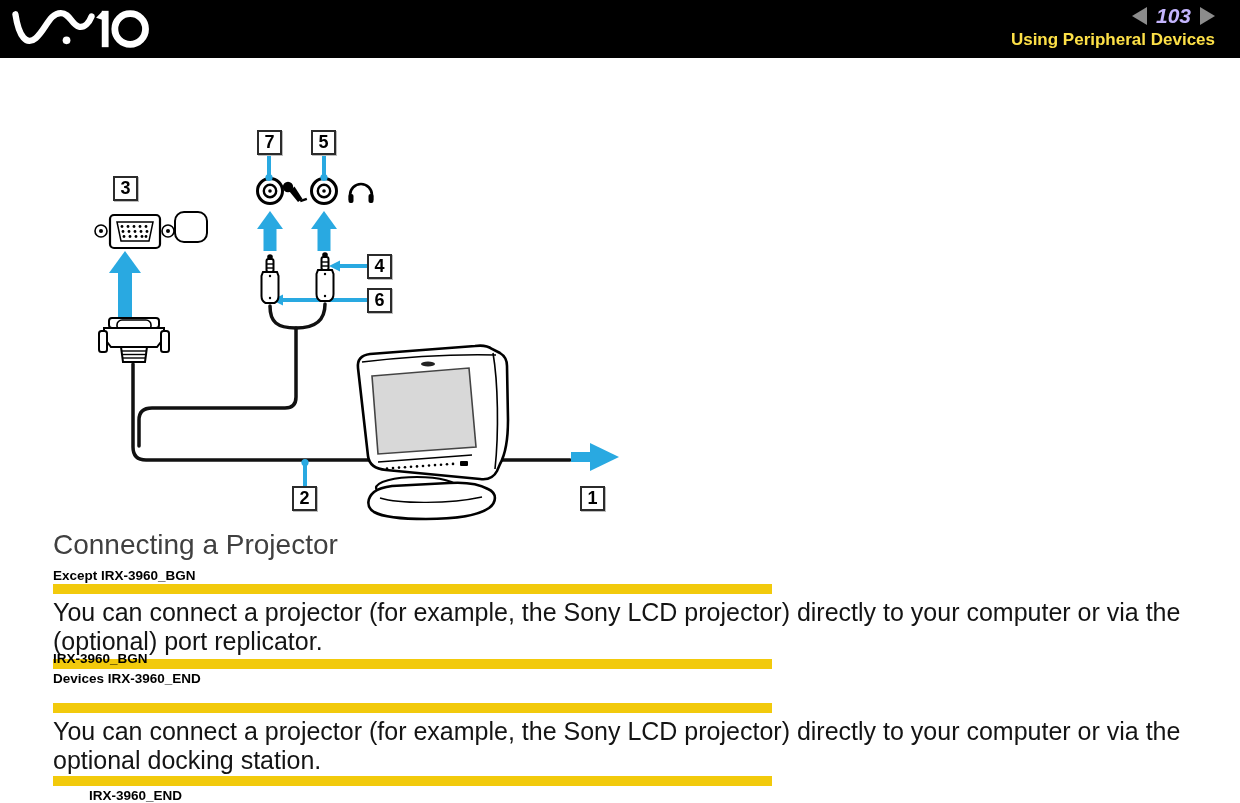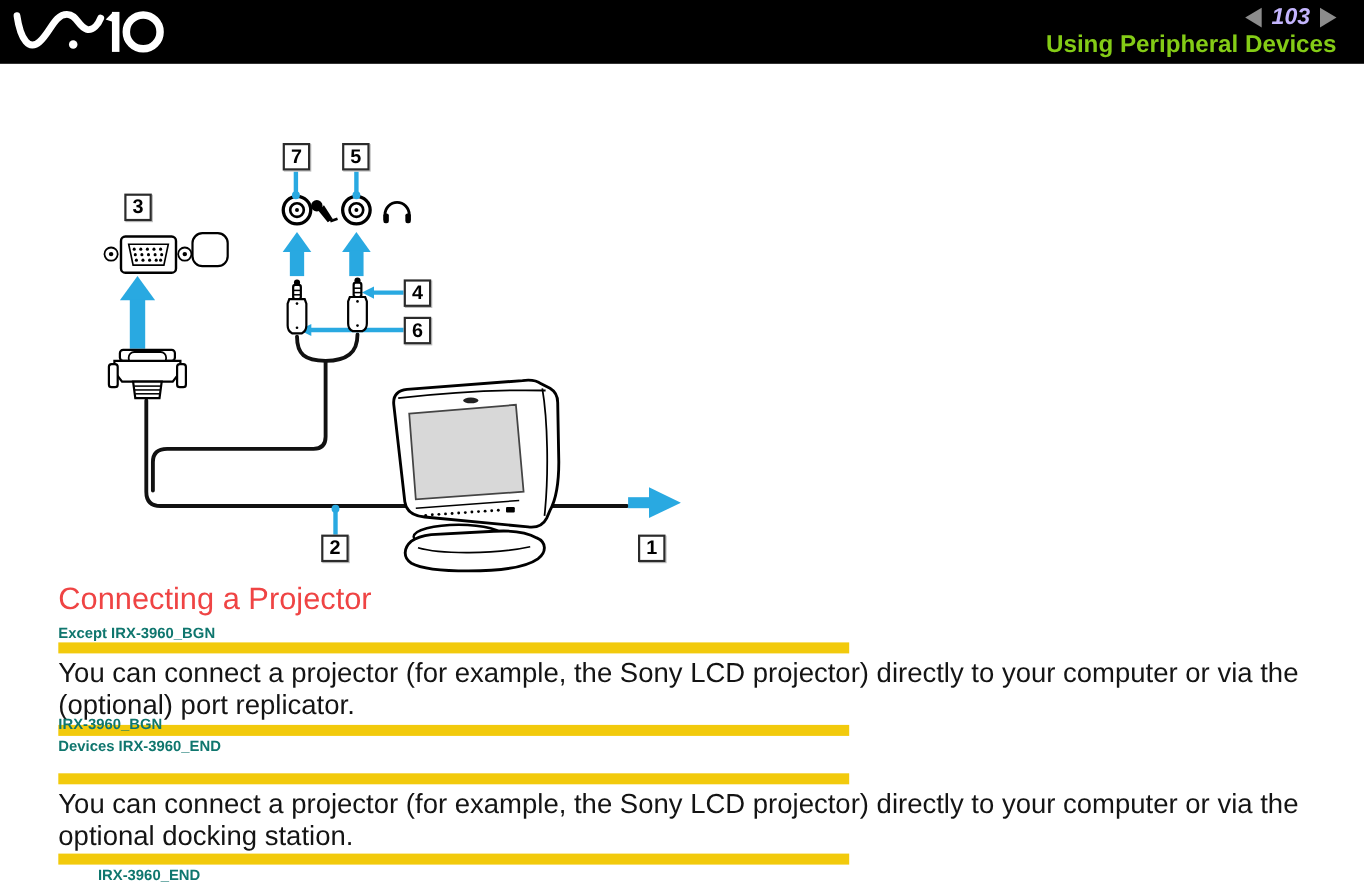--- a/index.html
+++ b/index.html
@@ -9,33 +9,33 @@
   }
   
   .header{position:absolute;left:0;top:0;width:1240px;height:58px;background:#000;z-index:5;}
   .logo{position:absolute;left:12px;top:6px;width:150px;height:46px;}
   .header-right{position:absolute;right:25px;top:5px;text-align:right;}
   .pager{display:flex;align-items:center;justify-content:flex-end;gap:9px;height:22px;}
   .tri{width:0;height:0;display:inline-block;}
   .tri-left{border-top:9px solid transparent;border-bottom:9px solid transparent;border-right:15px solid #8c8c8c;}
   .tri-right{border-top:9px solid transparent;border-bottom:9px solid transparent;border-left:15px solid #8c8c8c;}
   .page-num{color:#c4b5fd;font-size:21px;font-weight:bold;font-style:italic;line-height:20px;}
-  .section-title{color:#84cc16;font-size:22px;font-weight:bold;margin-top:3px;line-height:20px;}
+  .section-title{color:#fde047;font-size:17px;font-weight:bold;margin-top:3px;line-height:20px;}
   
   .diagram-svg{position:absolute;left:0;top:0;width:1240px;height:803px;z-index:1;}
   .callout{
     position:absolute;z-index:3;width:25px;height:25px;box-sizing:border-box;
     border:2px solid #2b2b2b;background:#fff;color:#000;
     font-size:18px;font-weight:bold;display:flex;align-items:center;justify-content:center;
     box-shadow:1px 1px 0 #bdbdbd;
   }
   
   .content-el{position:absolute;z-index:2;}
-  .doc-heading{left:53px;top:529px;color:#ef4444;font-size:28px;font-weight:400;line-height:32px;}
-  .marker{left:53px;color:#0f766e;font-size:13.5px;font-weight:bold;line-height:15px;}
+  .doc-heading{left:53px;top:529px;color:#404040;font-size:28px;font-weight:400;line-height:32px;}
+  .marker{left:53px;color:#000000;font-size:13.5px;font-weight:bold;line-height:15px;}
   .hl-bar{left:53px;width:719px;height:10px;background:#f2ca0c;}
   .para{left:53px;width:1130px;color:#141414;font-size:25px;line-height:29px;}
   .m1{top:568px;} .b1{top:584px;}
   .p1{top:598px;}
   .b2{top:659px;} .m2a{top:671px;} .m2b{top:651px;} .b3{top:703px;}
   .p2{top:717px;}
   .b4{top:776px;} .m3{top:788px;padding-left:36px;}
 </style>
 </head>
 <body>

